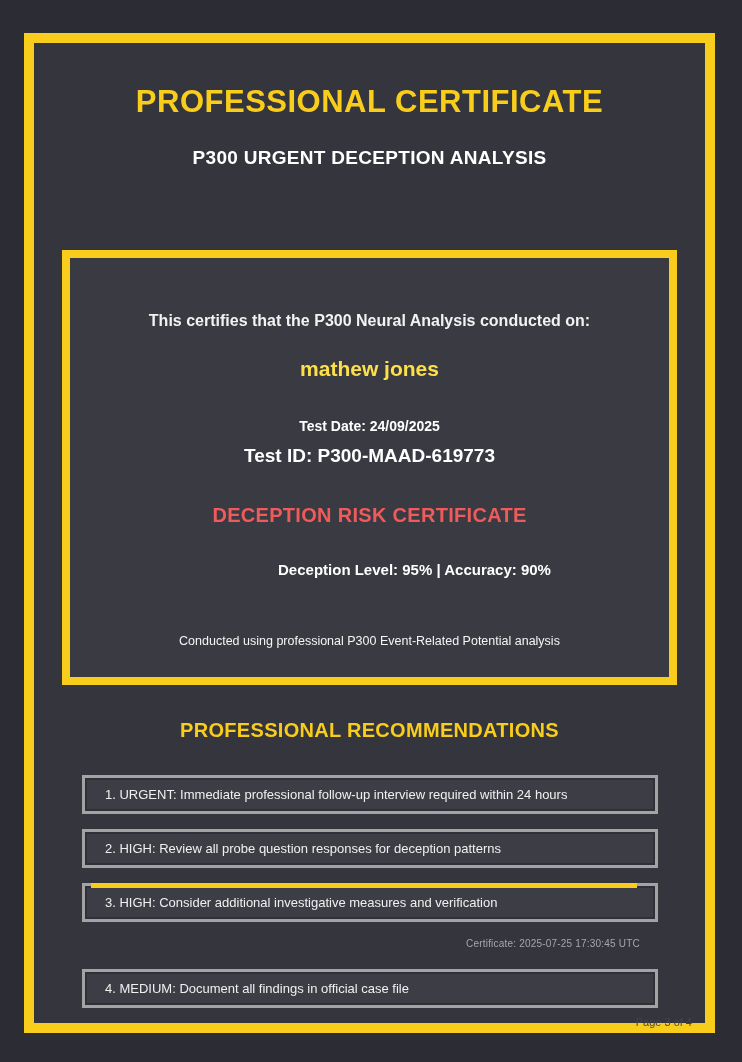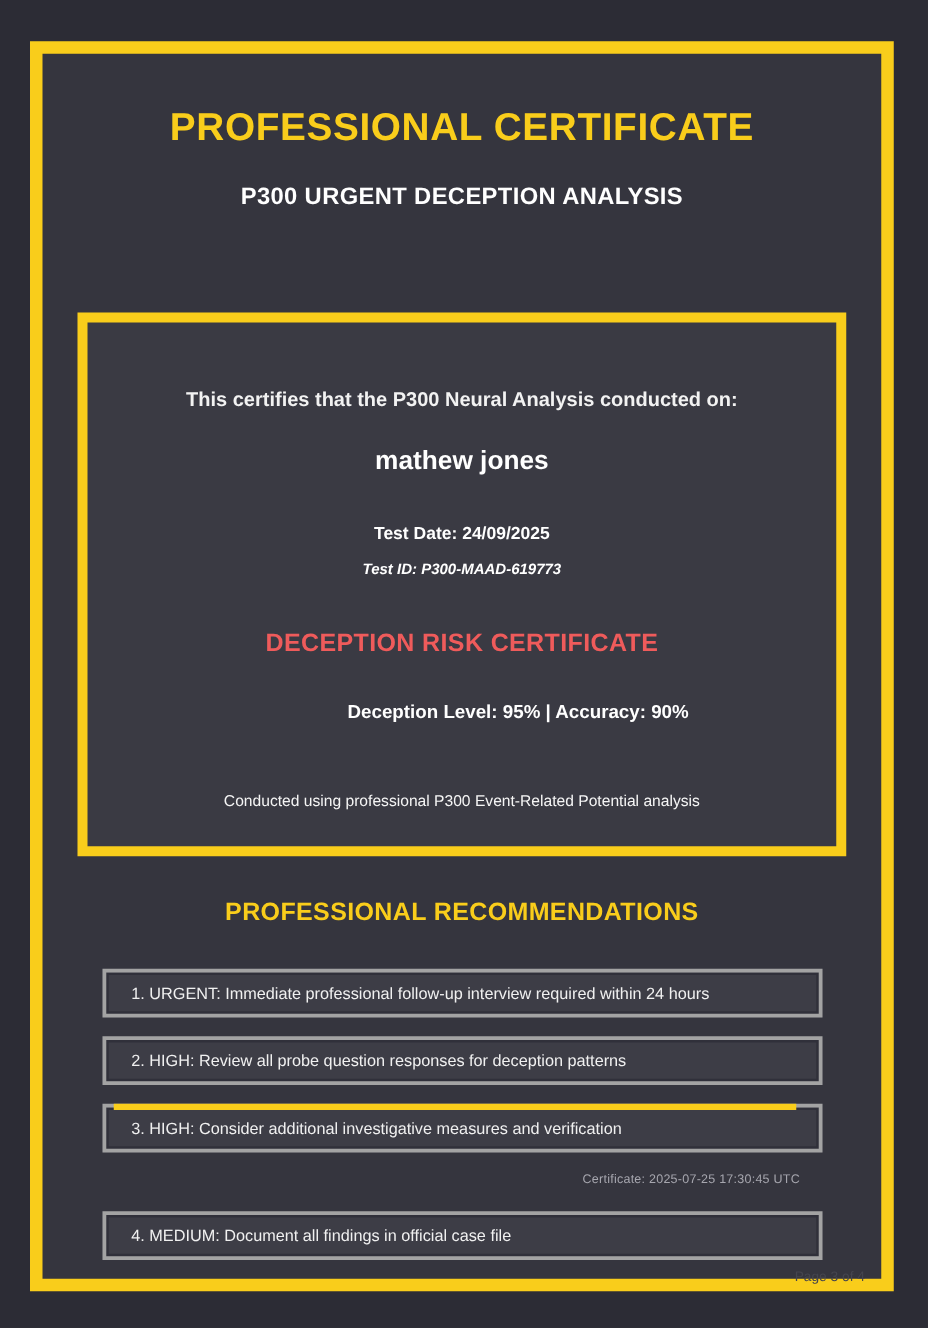--- a/index.html
+++ b/index.html
@@ -20,23 +20,23 @@
 
   .title{top:84px;font-size:31px;line-height:36px;font-weight:bold;color:#f9cd1b;letter-spacing:.5px;}
   .subtitle{top:147px;font-size:19px;line-height:22px;font-weight:bold;color:#ffffff;letter-spacing:.3px;}
 
   .cert-box{
     position:absolute;left:62px;top:250px;width:615px;height:435px;
     box-sizing:border-box;border:8px solid #f9cd1b;background:#3a3a43;
   }
 
   .intro{top:311px;font-size:16px;line-height:19px;color:#f2f2f2;font-weight:700;}
-  .subject-name{top:356px;font-size:21px;line-height:25px;font-weight:bold;color:#ffffff;}
+  .subject-name{top:356px;font-size:21px;line-height:25px;font-weight:bold;color:#fde047;}
   .test-date{top:418px;font-size:14px;line-height:17px;font-weight:700;color:#ffffff;}
-  .test-id{top:447px;font-size:12px;line-height:17px;font-weight:700;color:#ffffff;font-style:italic;}
+  .test-id{top:447px;font-size:19px;line-height:17px;font-weight:700;color:#ffffff;}
   .risk{top:503px;font-size:20px;line-height:24px;font-weight:bold;color:#ef5b5b;letter-spacing:.3px;}
   .metrics{top:561px;font-size:15px;line-height:18px;font-weight:bold;color:#ffffff;margin-left:45px;}
   .method{top:634px;font-size:12.5px;line-height:15px;font-weight:normal;color:#f5f5f5;}
 
   .rec-title{top:718px;font-size:20px;line-height:24px;font-weight:bold;color:#f9cd1b;letter-spacing:.3px;}
 
   .rec-box{
     position:absolute;left:82px;width:576px;height:39px;
     box-sizing:border-box;border:3px solid #a3a3a3;background:#3d3d46;
     box-shadow:inset 0 0 0 2px #30303a;

